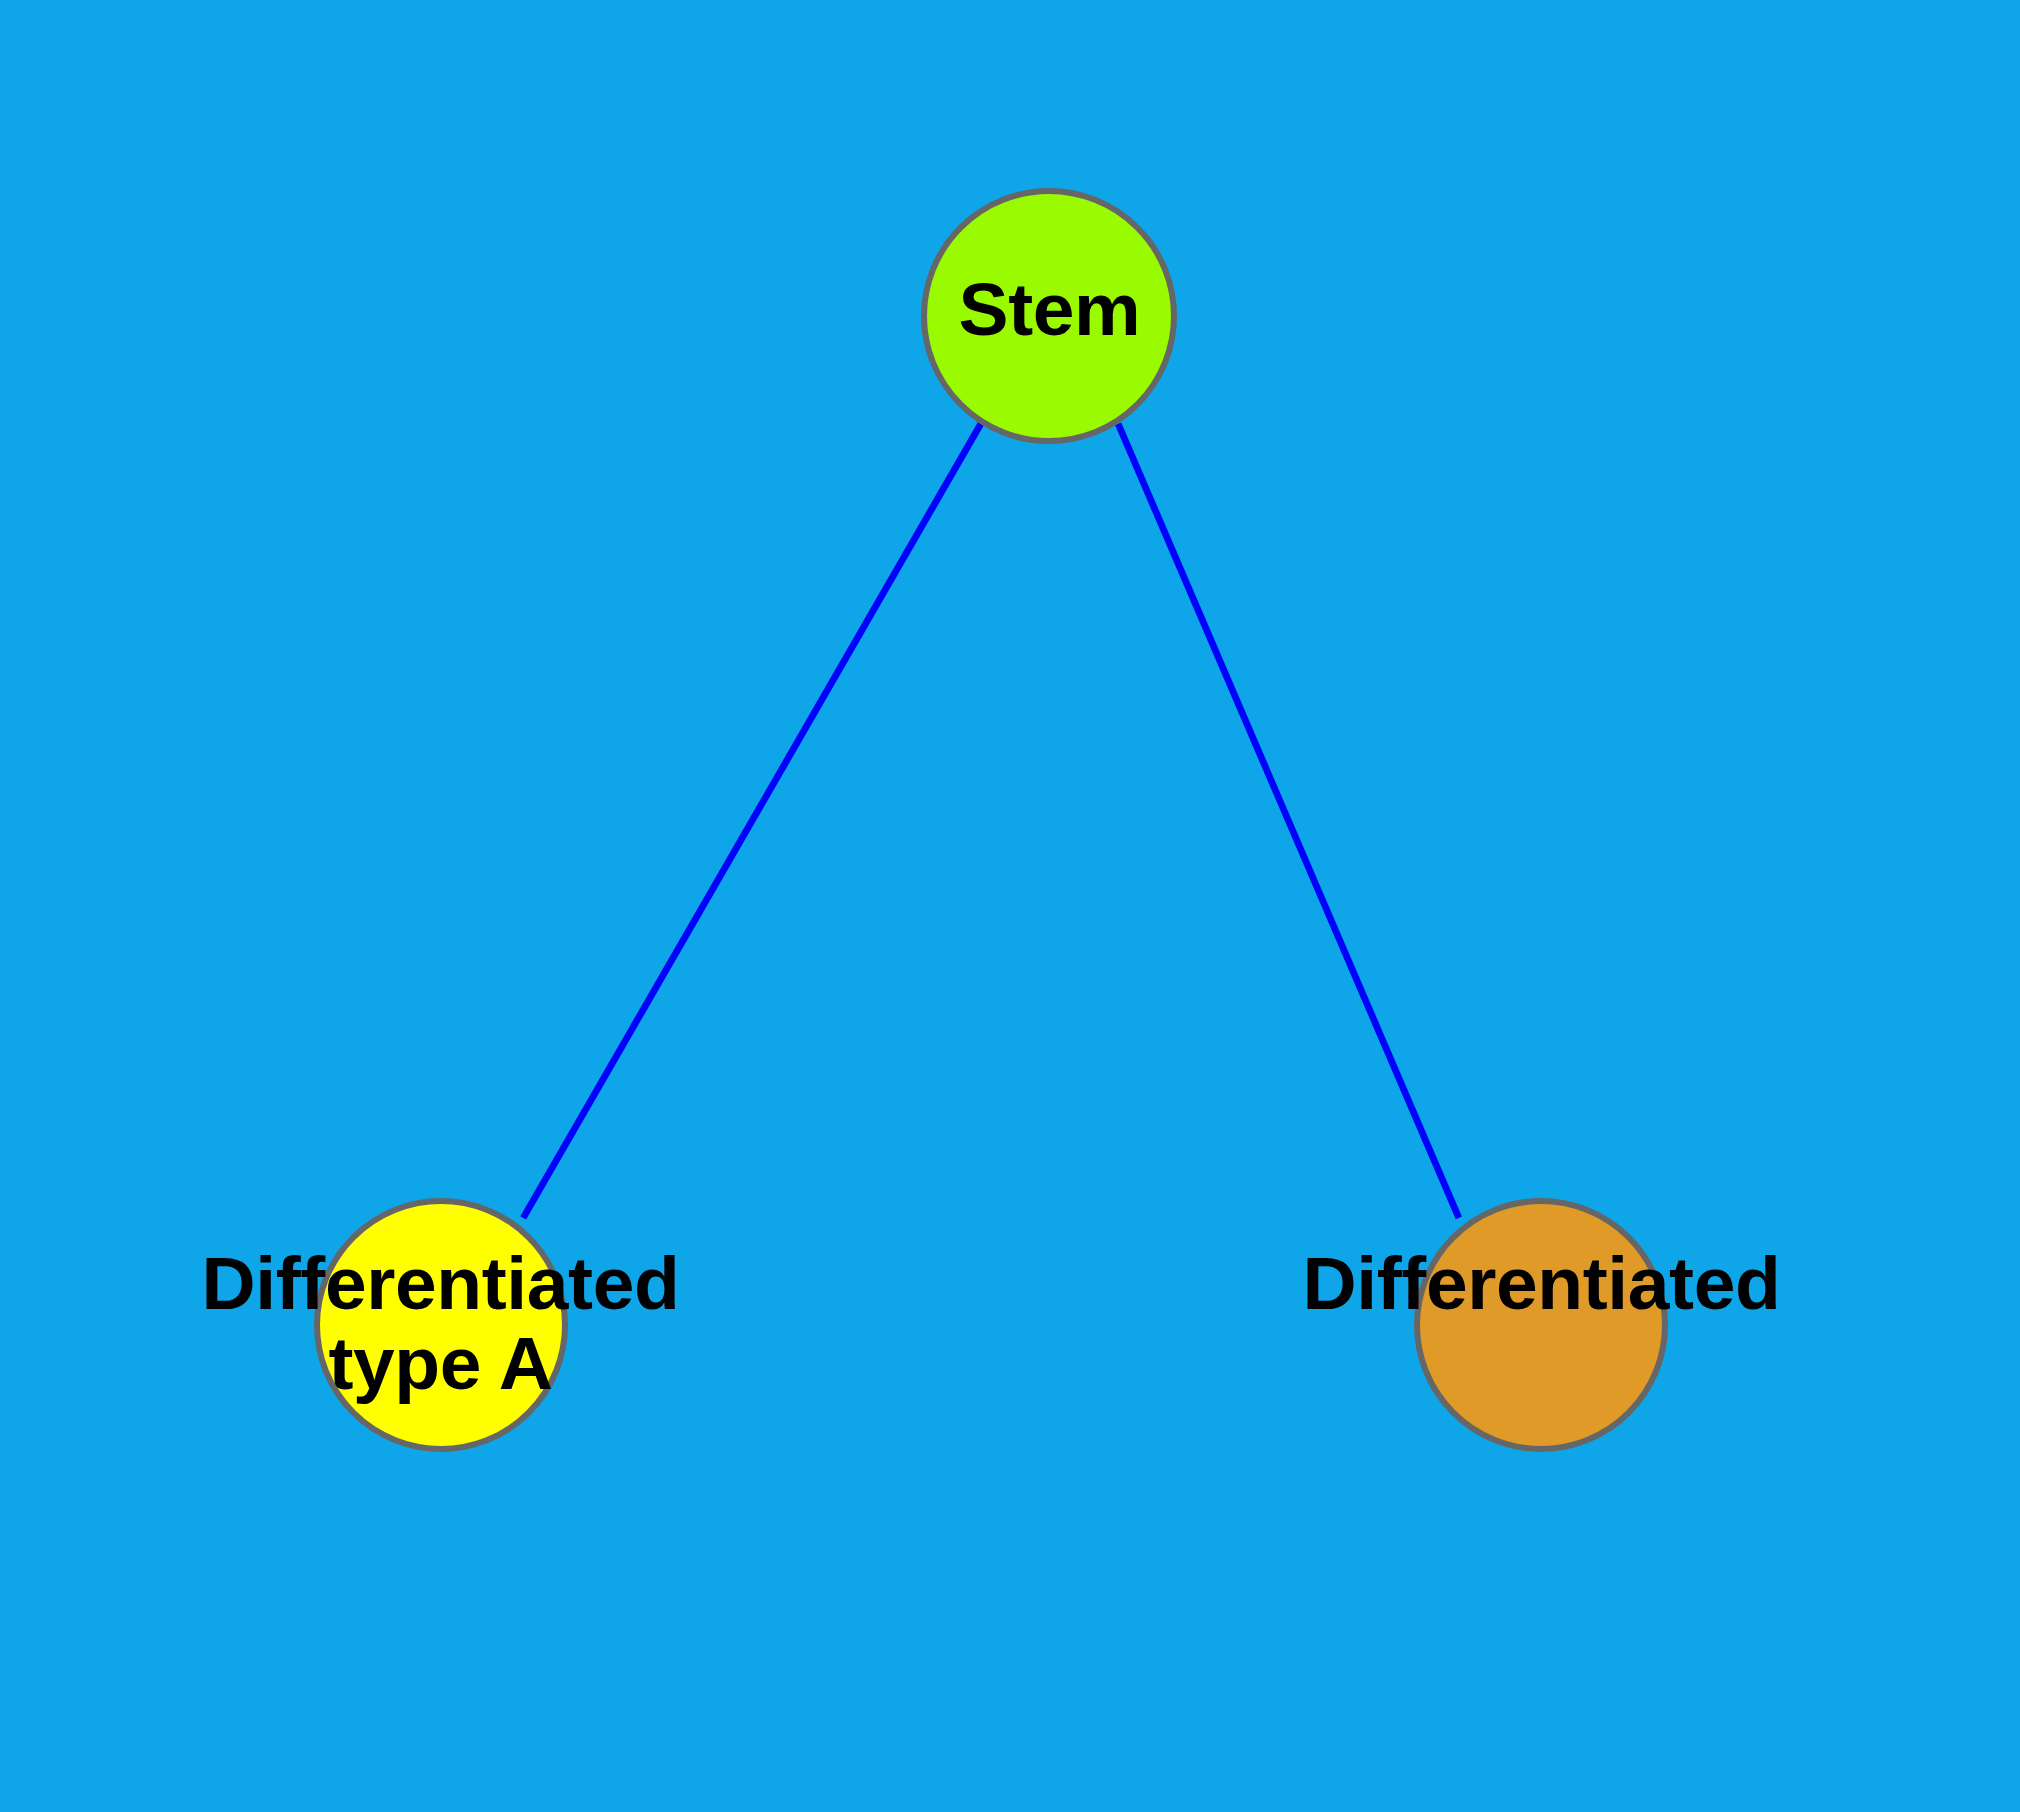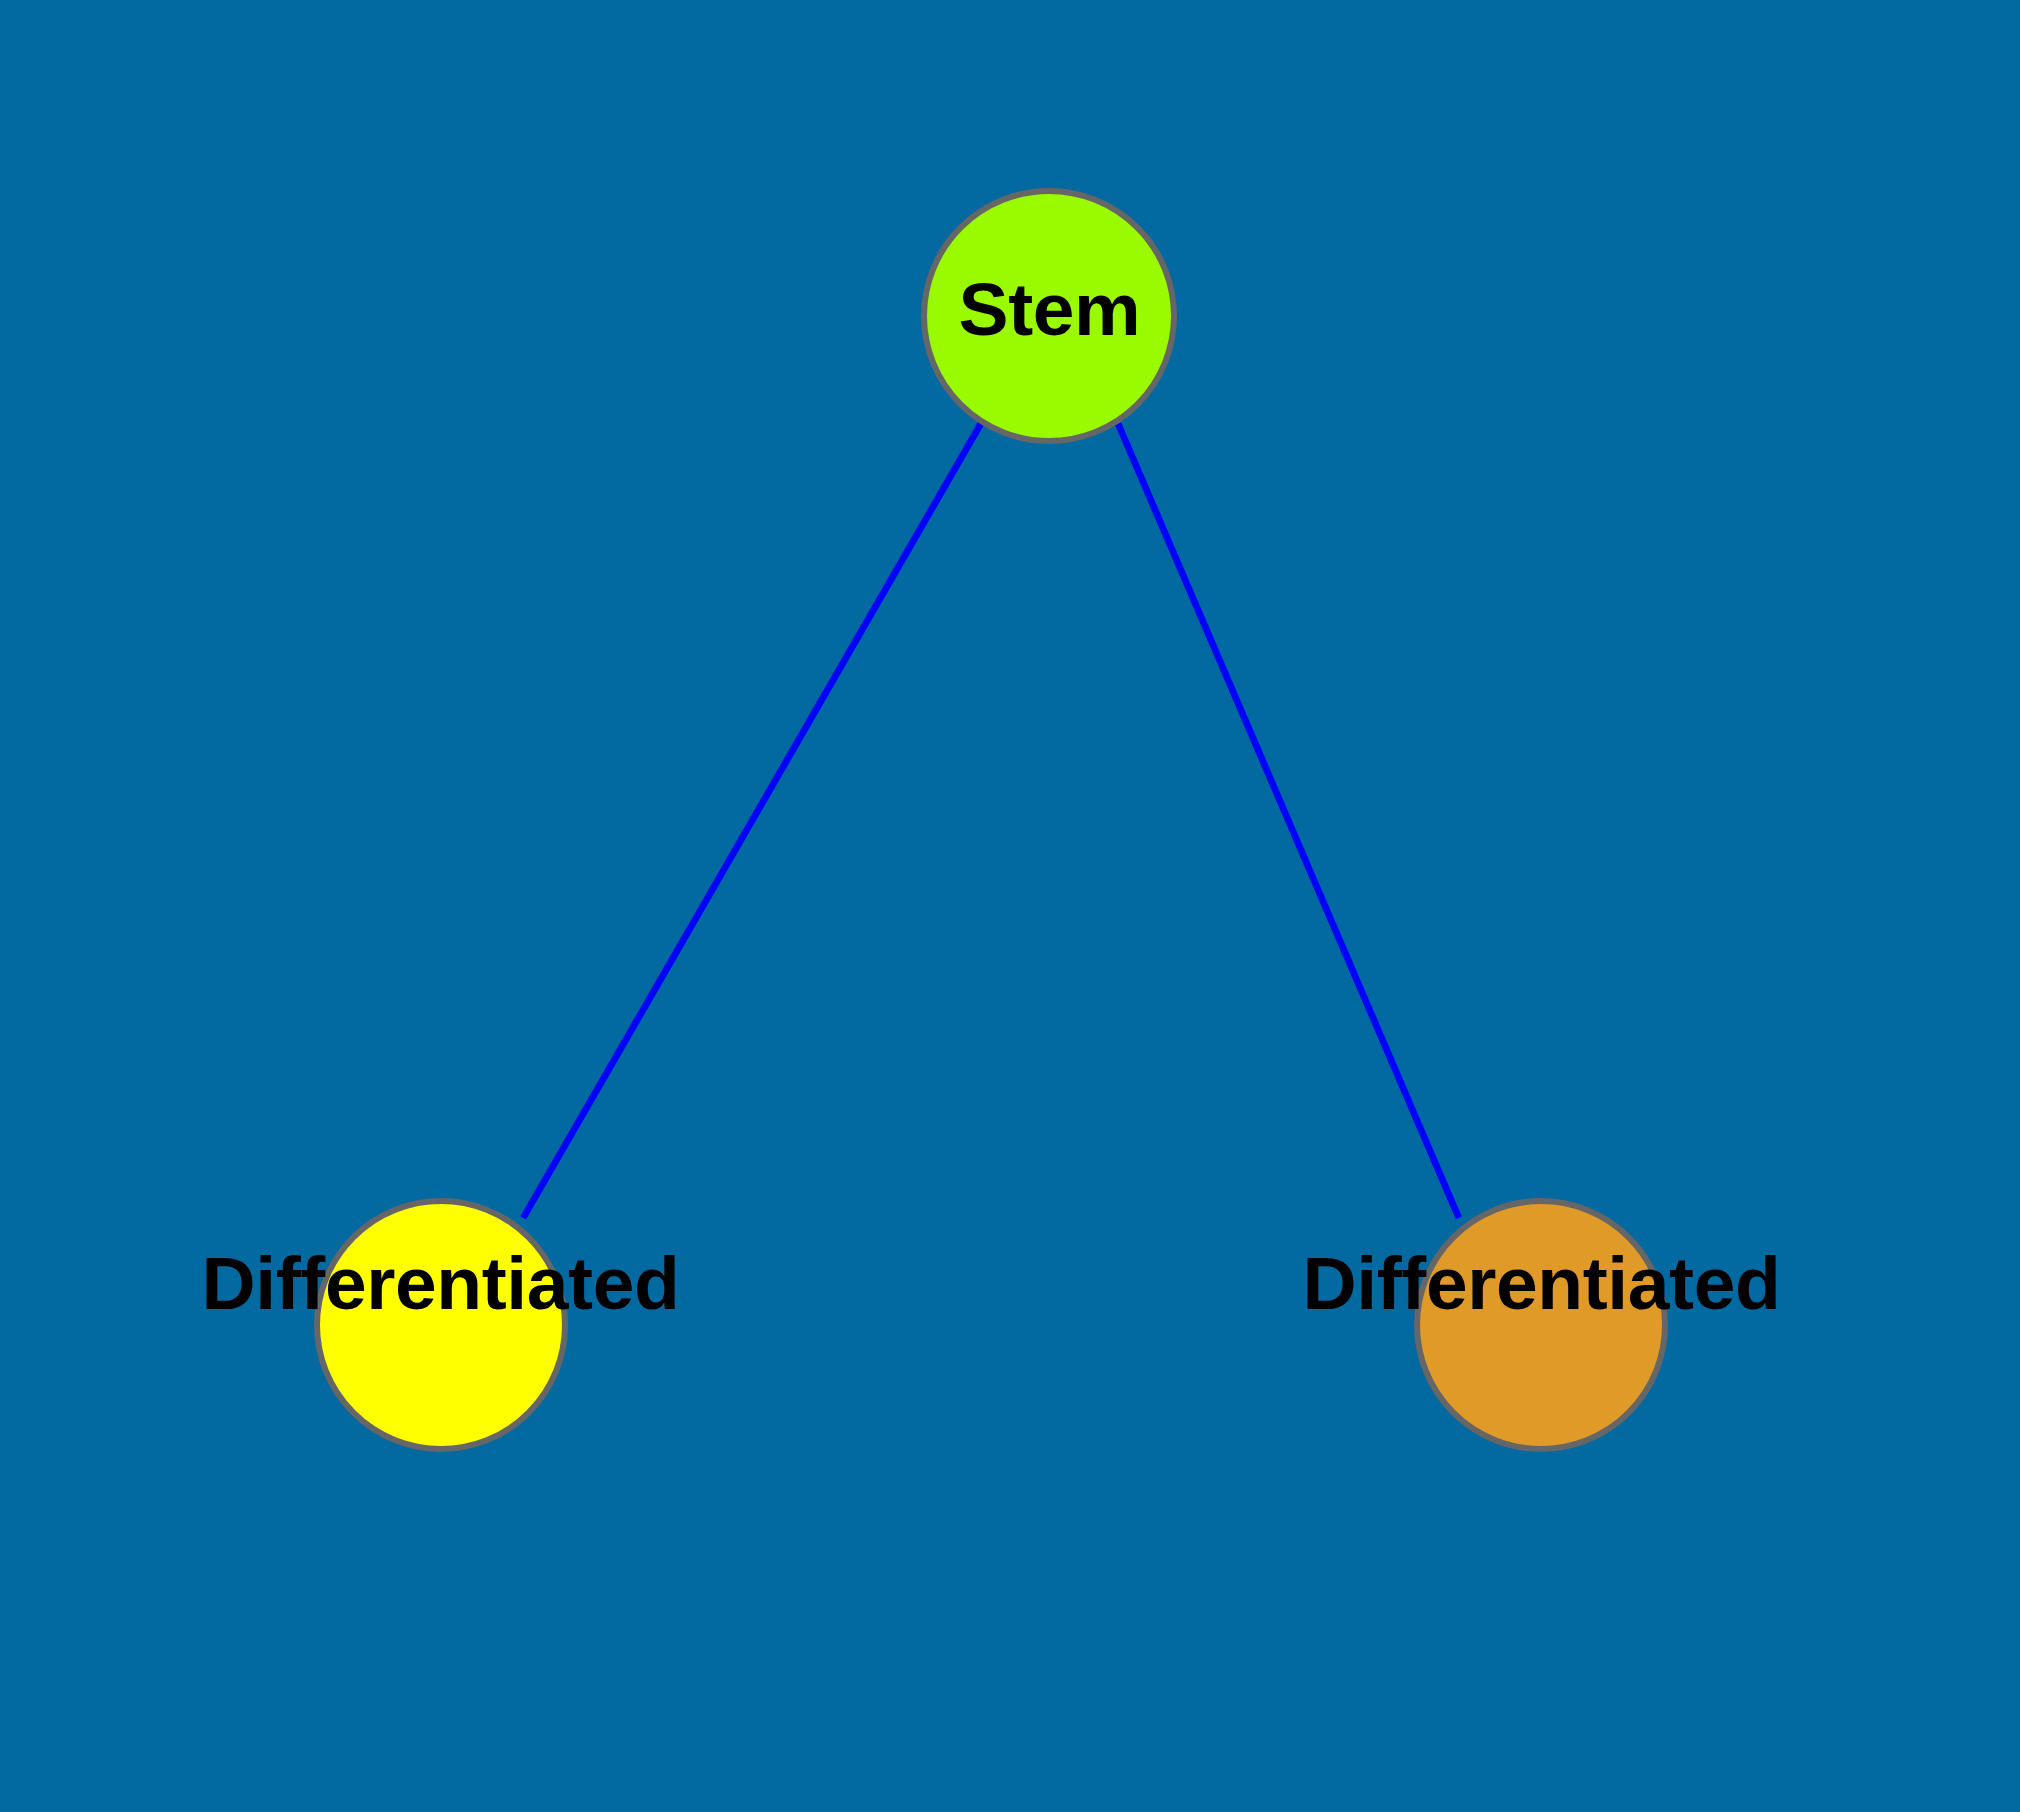--- a/index.html
+++ b/index.html
@@ -11,21 +11,21 @@
   body {
     width: 2021px;
     height: 1812px;
     overflow: hidden;
     font-family: "Liberation Sans", sans-serif;
   }
   #graph-canvas {
     position: relative;
     width: 2021px;
     height: 1812px;
-    background: #0369a1;
+    background: #0ea5e9;
   }
   #edge-layer {
     position: absolute;
     left: 0;
     top: 0;
     width: 2021px;
     height: 1812px;
   }
   .node {
     position: absolute;
@@ -55,17 +55,18 @@
 
   <div class="node" style="left:921px; top:188px; width:256px; height:256px; background:#9afa00;"></div>
 
   <div class="node" style="left:314px; top:1198px; width:254px; height:254px; background:#ffff00;"></div>
 
   <div class="node" style="left:1414px; top:1198px; width:254px; height:254px; background:#e09a28;"></div>
 
   <div class="node-label" style="left:795px; top:270px; width:509px; font-size:75px;">Stem</div>
 
   <div class="node-label" style="left:186px; top:1244px; width:509px; font-size:75px;">Differentiated</div>
+  <div class="node-label" style="left:186px; top:1324px; width:509px; font-size:75px;">type A</div>
 
   <div class="node-label" style="left:1287px; top:1244px; width:509px; font-size:75px;">Differentiated</div>
 
 </div>
 
 
 </body></html>

